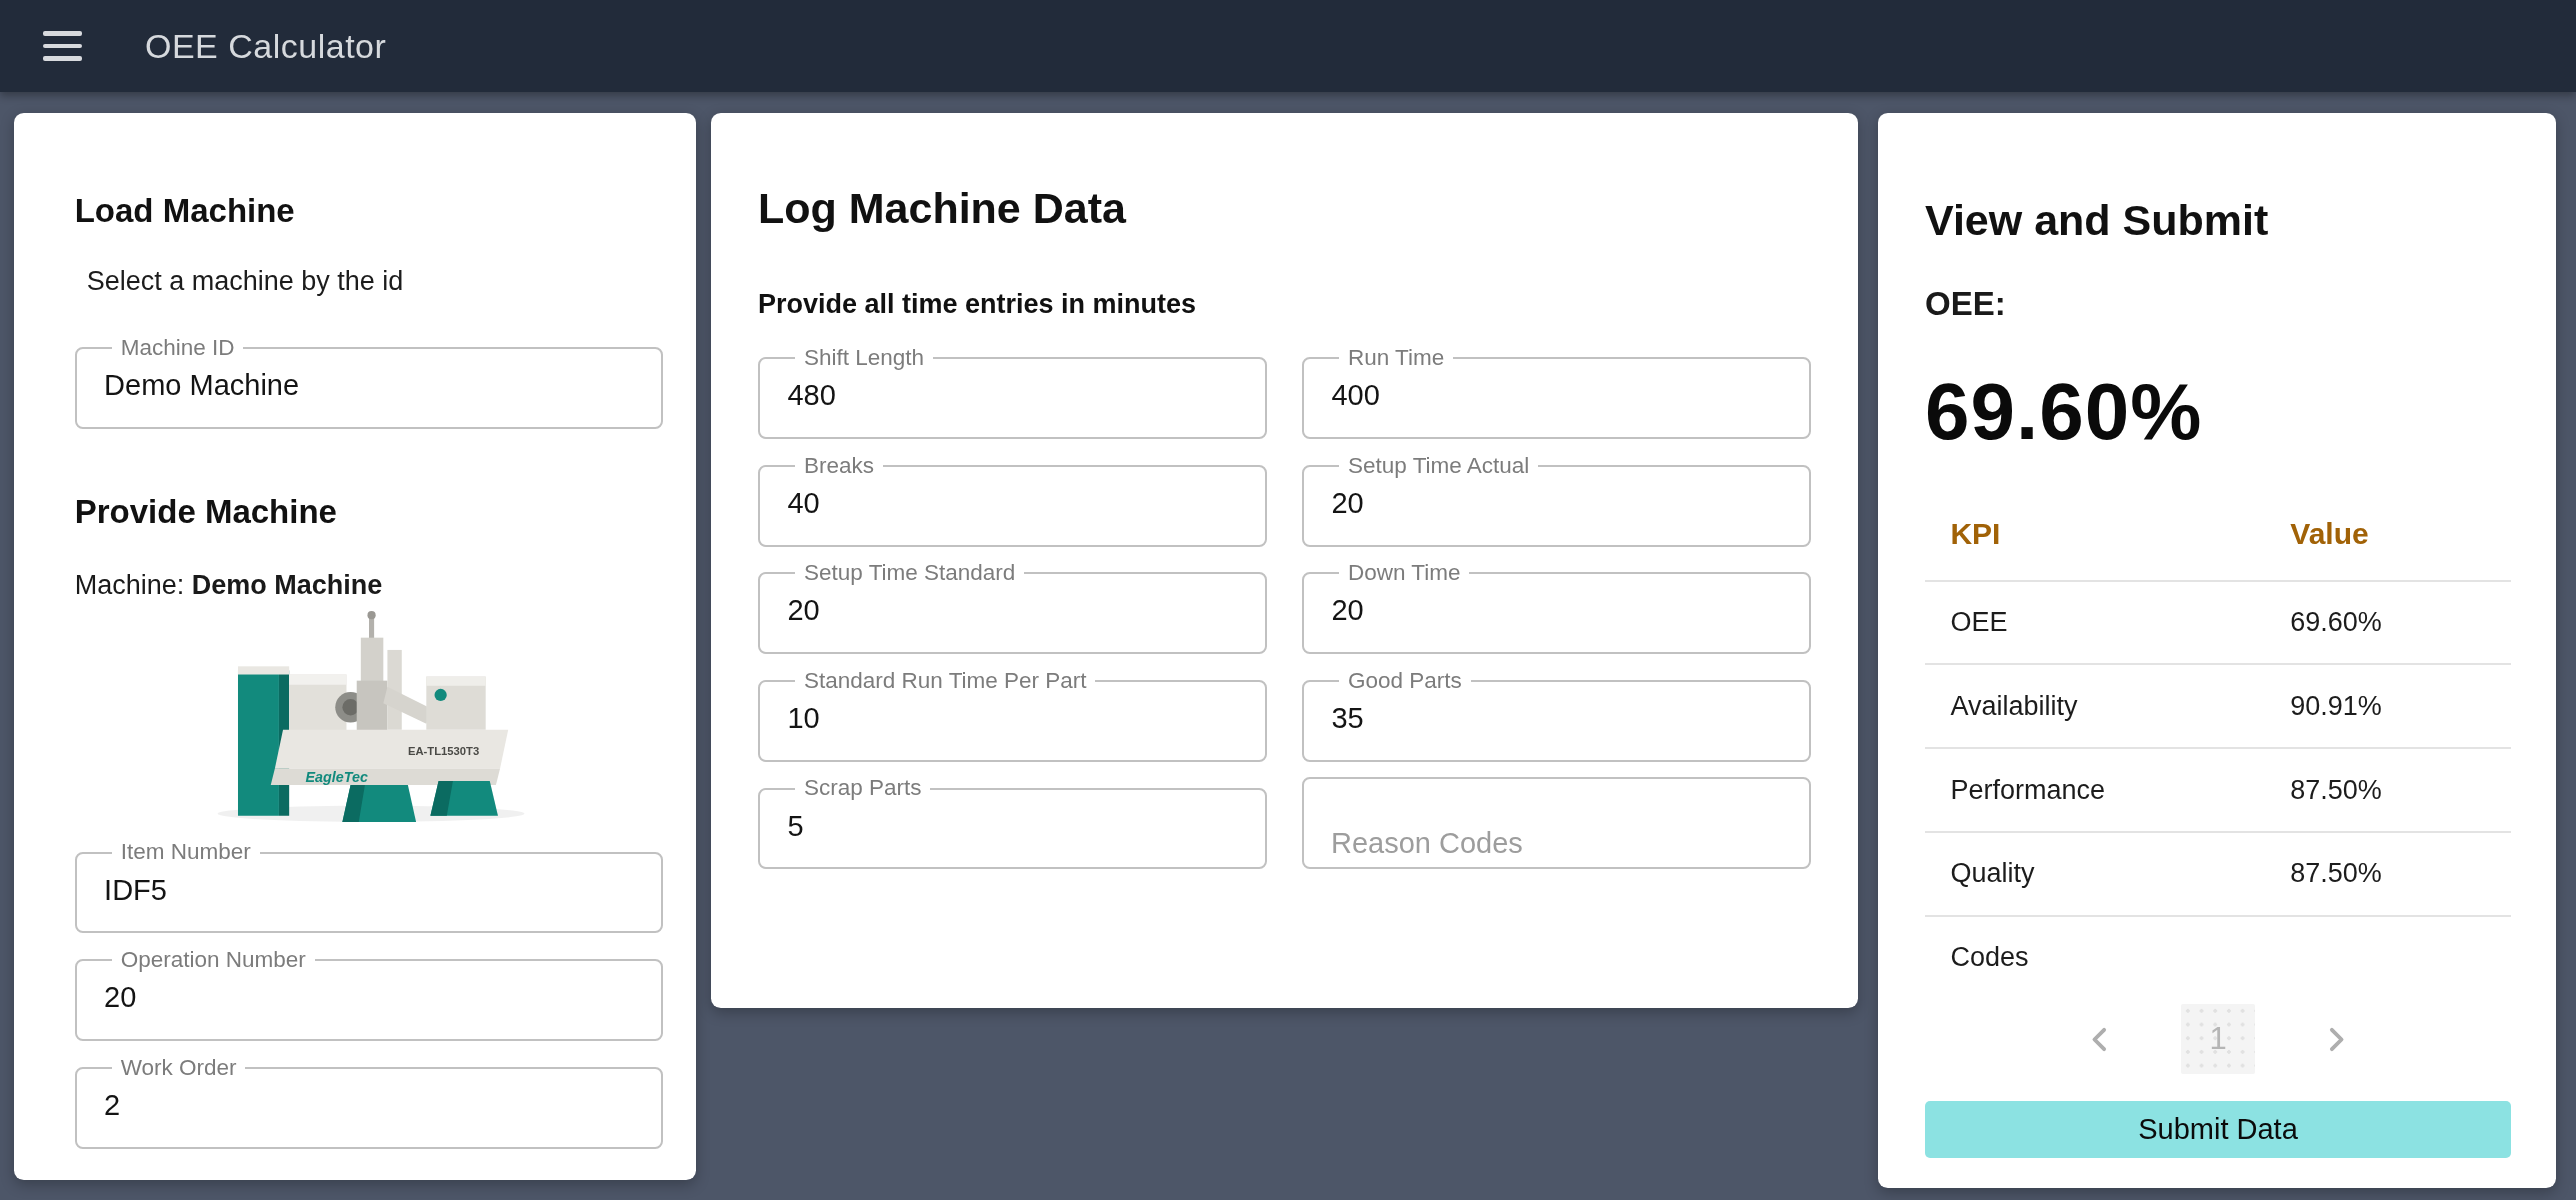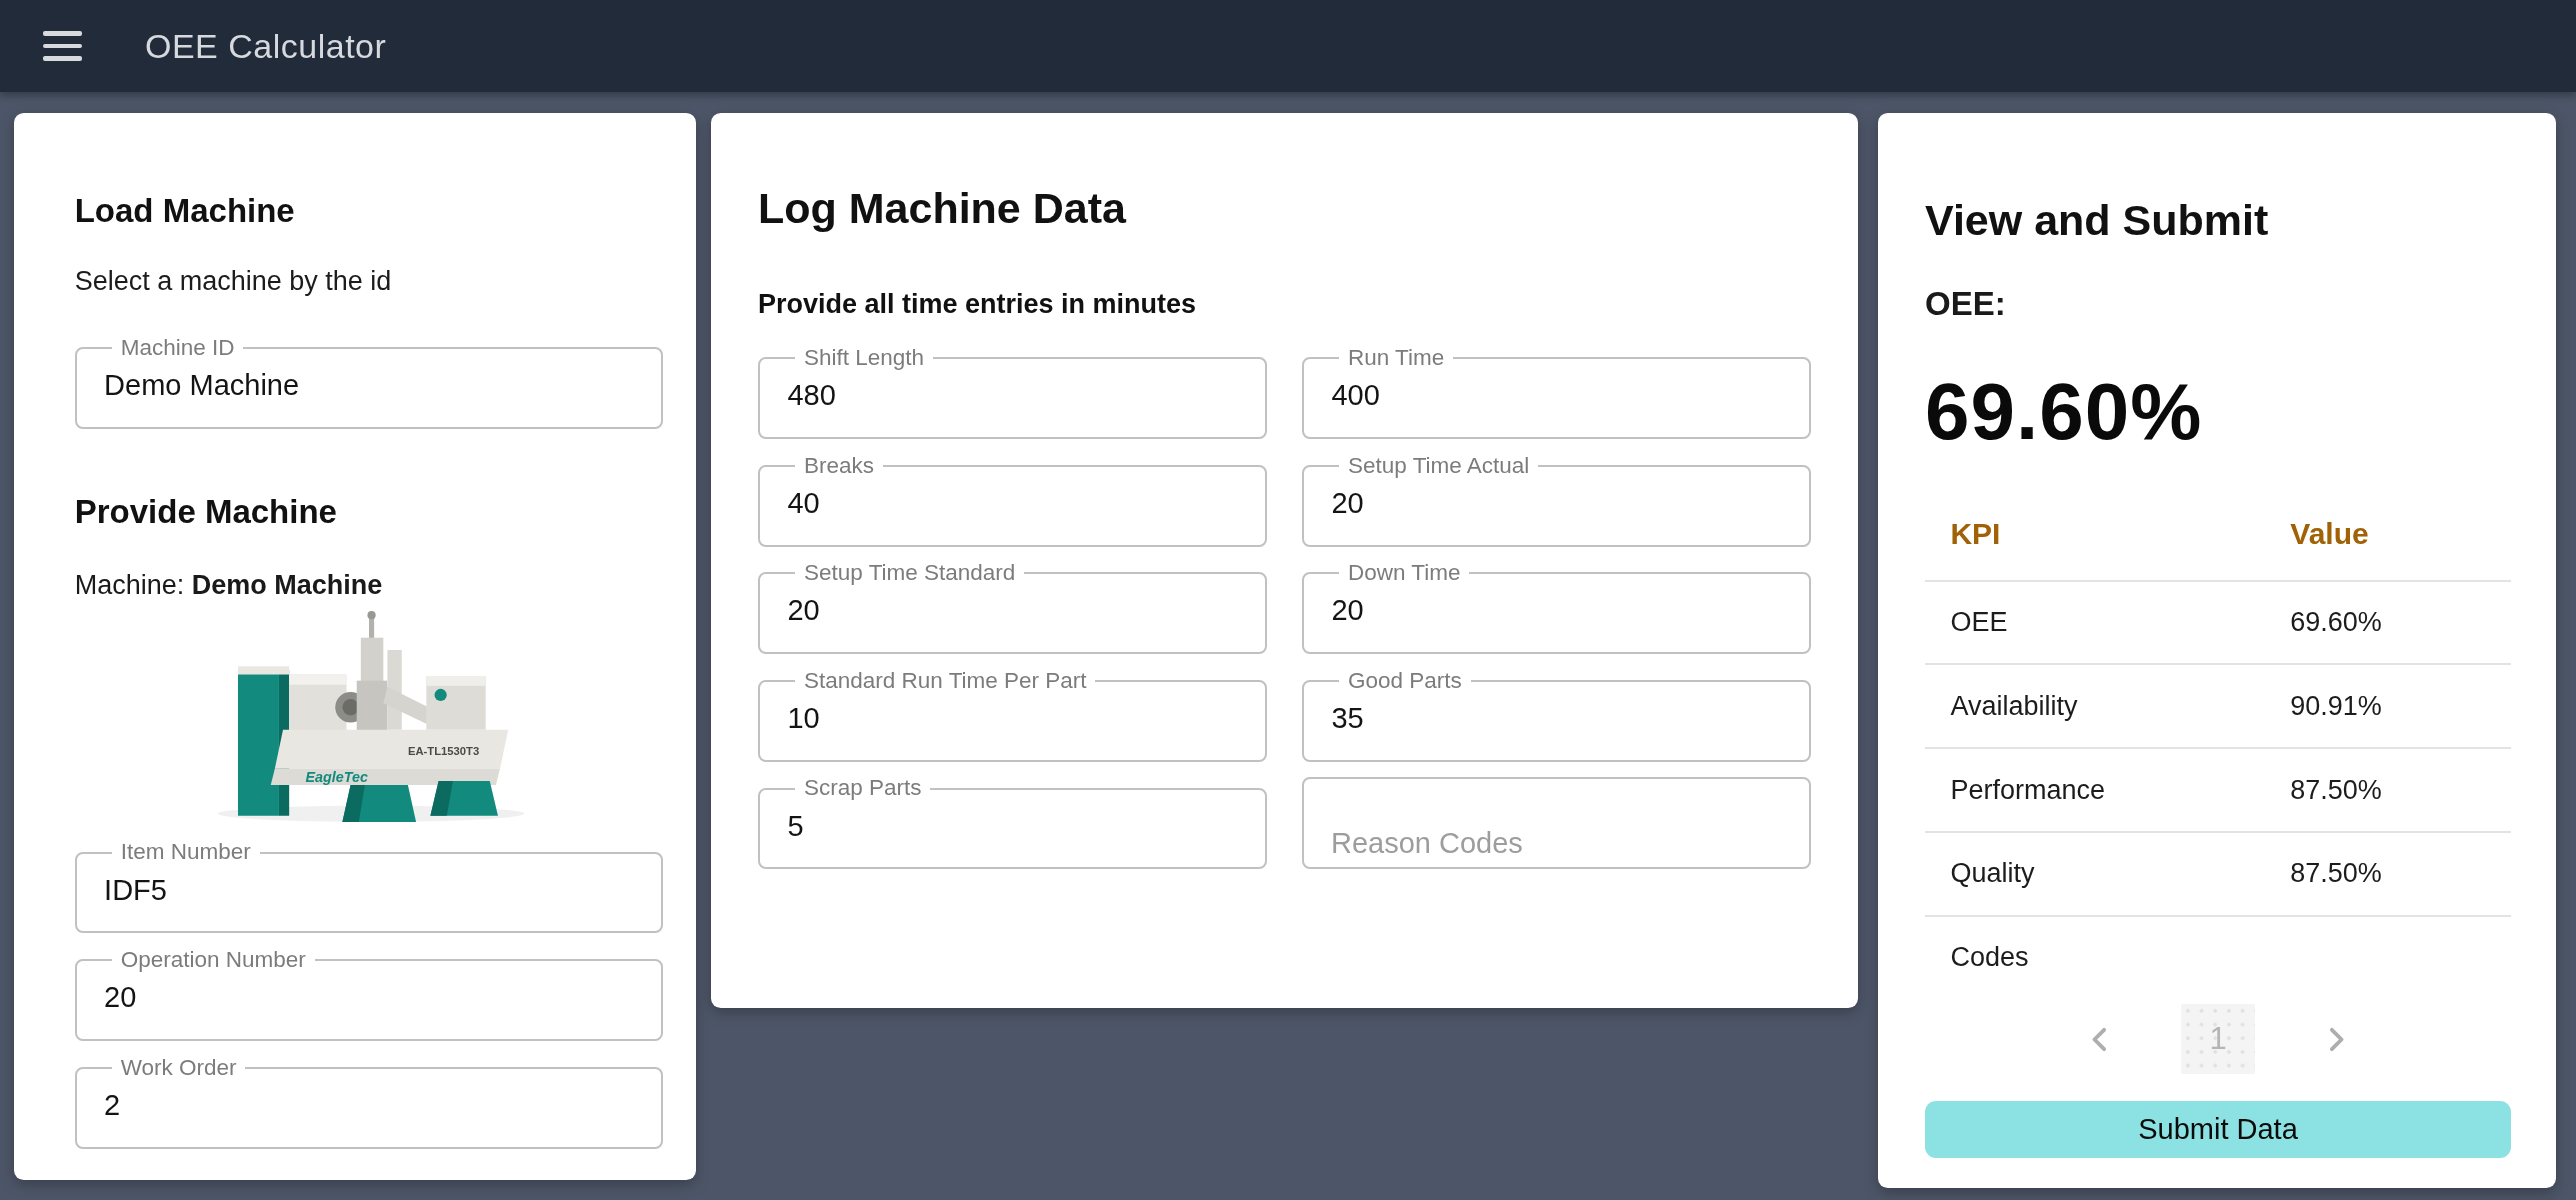--- a/index.html
+++ b/index.html
@@ -78,21 +78,21 @@
     padding:0 27px;background:#fff;
   }
   .plainfield input{
     border:none;outline:none;background:transparent;width:100%;
     font-family:"Liberation Sans", sans-serif;
     font-size:29px;color:#141414;margin-top:40px;
   }
   .plainfield input::placeholder{color:#9d9d9d;opacity:1;}
 
   
-  .lm-sub{margin-top:35px;}
+  .lm-sub{margin-top:35px;margin-left:12px;}
   .lm-field{margin-top:39px;}
   .sel-h{margin-top:63px;}
   .sel-machine-line{margin-top:39px;font-size:27px;}
   .sel-machine-line b{font-weight:700;}
   .machine-fig{margin-top:7.8px;display:flex;justify-content:center;}
   .stack-field{margin-top:15.6px;}
   .stack-field:first-of-type{margin-top:11.7px;}
 
   
   .note{margin-top:55px;font-size:27px;font-weight:700;color:#111;}
@@ -147,21 +147,21 @@
     background-color:#f4f4f4;
     background-image:radial-gradient(#e1e1e1 1.6px, transparent 1.6px);
     background-size:13.7px 13.7px;
     font-family:"Liberation Sans", sans-serif;
     font-size:31px;color:#b5b5b5;
     display:flex;align-items:center;justify-content:center;
     border-radius:2px;
   }
   .btn-submit{
     margin-top:27px;width:100%;height:57px;
-    background:var(--submit-cyan);border:none;border-radius:11px;
+    background:var(--submit-cyan);border:none;border-radius:5px;
     font-family:"Liberation Sans", sans-serif;
     font-size:29px;color:#0b0b0b;cursor:pointer;
   }
 </style>
 </head>
 <body>
 
 <div class="page">
 
   <header class="appbar">

